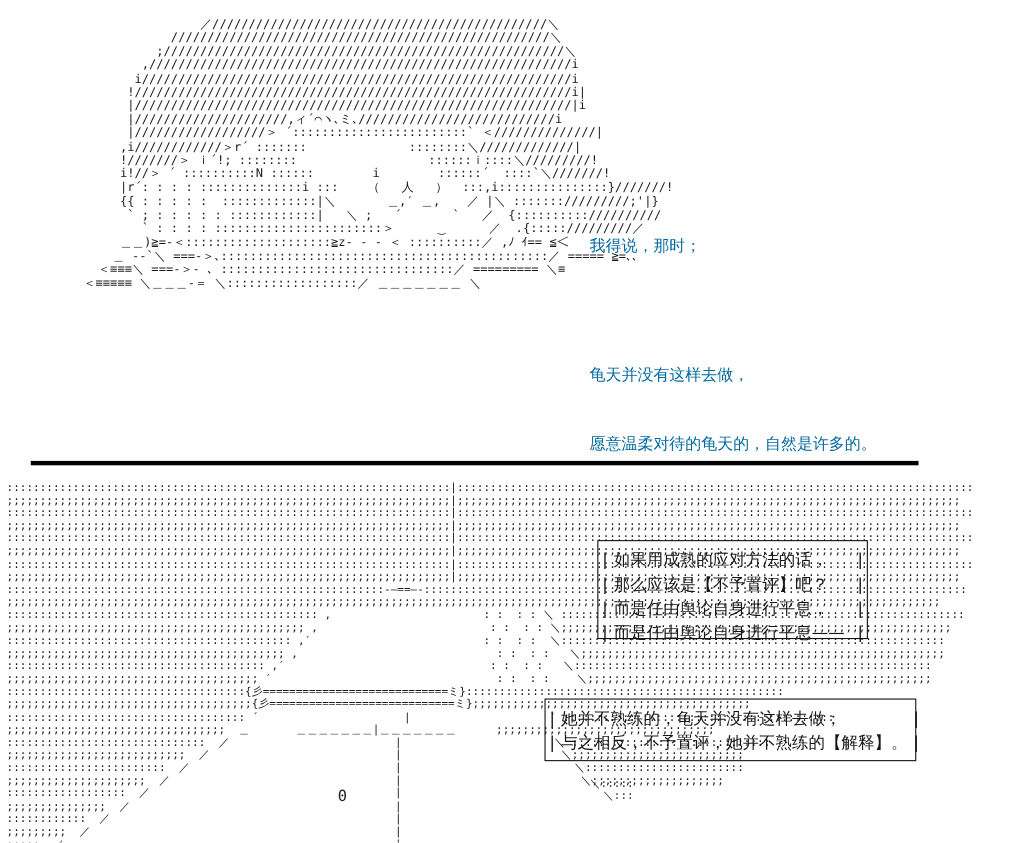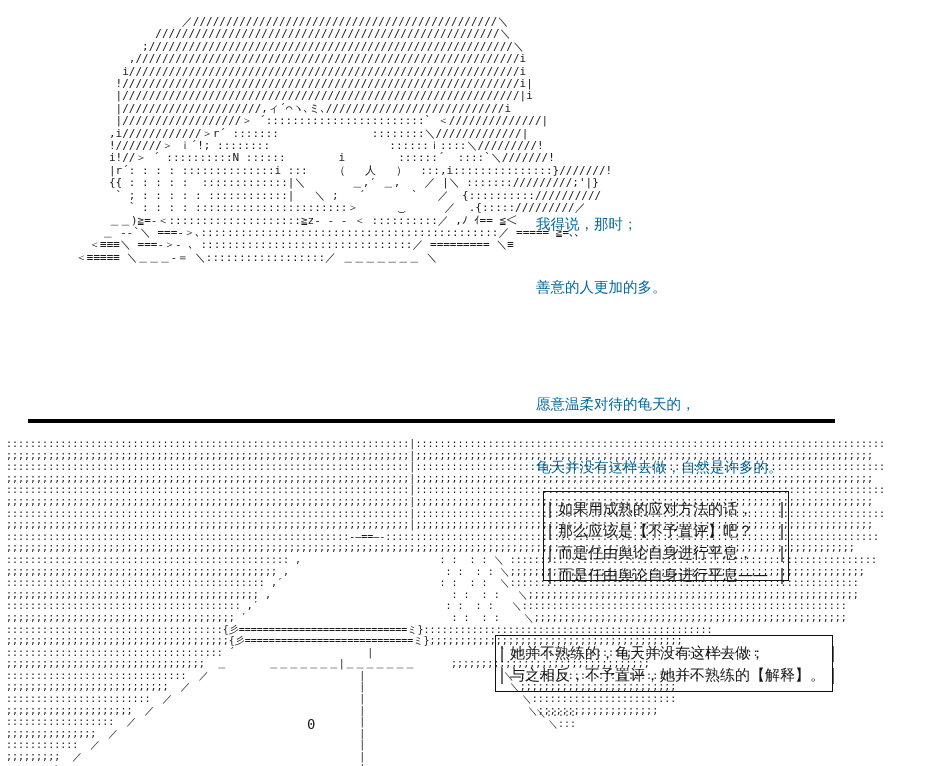--- a/index.html
+++ b/index.html
@@ -139,24 +139,23 @@
         {{ : : : : :  :::::::::::::|＼       ＿,′ ＿, 　 ／ |＼ ::::::://///////;'|}
          ` ; : : : : : ::::::::::::|   ＼ ;   ´       `   ／  {:::::::::://////////
            ` : : : : :::::::::::::::::::::::＞      ‿      ／  .{::::://///////／
         ＿＿)≧=-＜::::::::::::::::::::≧z- - - ＜ ::::::::::／ ,ﾉ ｲ== ≦＜
        ＿ -‐`＼ ===-＞､:::::::::::::::::::::::::::::::::::::::::::::／ ===== ≧=､､
      ＜≡≡≡＼ ===-＞- ､ ::::::::::::::::::::::::::::::::／ ========= ＼≡
    ＜≡≡≡≡≡ ＼＿＿＿-＝ ＼::::::::::::::::::／ ＿＿＿＿＿＿＿ ＼</pre>
 
 <div id="narration">
   <div>我得说，那时；</div>
-  <div>善意的人更加的多。</div>
   <span class="blank"></span>
-  <div>愿意温柔对待的龟天的，</div>
-  <div>龟天并没有这样去做，自然是许多的。</div>
+  <div>龟天并没有这样去做，</div>
+  <div>愿意温柔对待的龟天的，自然是许多的。</div>
 </div>
 
 <div id="divider"></div>
 
 <pre class="aa" id="aa-body">:::::::::::::::::::::::::::::::::::::::::::::::::::::::::::::::::::|::::::::::::::::::::::::::::::::::::::::::::::::::::::::::::::::::::::::::::::
 ;;;;;;;;;;;;;;;;;;;;;;;;;;;;;;;;;;;;;;;;;;;;;;;;;;;;;;;;;;;;;;;;;;;|;;;;;;;;;;;;;;;;;;;;;;;;;;;;;;;;;;;;;;;;;;;;;;;;;;;;;;;;;;;;;;;;;;;;;;;;;;;;
 :::::::::::::::::::::::::::::::::::::::::::::::::::::::::::::::::::|::::::::::::::::::::::::::::::::::::::::::::::::::::::::::::::::::::::::::::::
 ;;;;;;;;;;;;;;;;;;;;;;;;;;;;;;;;;;;;;;;;;;;;;;;;;;;;;;;;;;;;;;;;;;;|;;;;;;;;;;;;;;;;;;;;;;;;;;;;;;;;;;;;;;;;;;;;;;;;;;;;;;;;;;;;;;;;;;;;;;;;;;;;
 :::::::::::::::::::::::::::::::::::::::::::::::::::::::::::::::::::|::::::::::::::::::::::::::::::::::::::::::::::::::::::::::::::::::::::::::::::
 ;;;;;;;;;;;;;;;;;;;;;;;;;;;;;;;;;;;;;;;;;;;;;;;;;;;;;;;;;;;;;;;;;;;|;;;;;;;;;;;;;;;;;;;;;;;;;;;;;;;;;;;;;;;;;;;;;;;;;;;;;;;;;;;;;;;;;;;;;;;;;;;;

